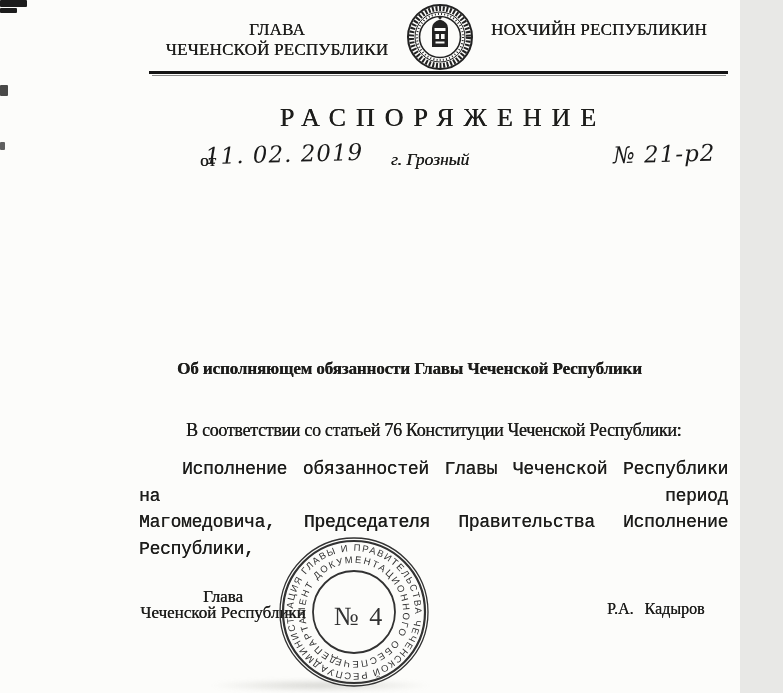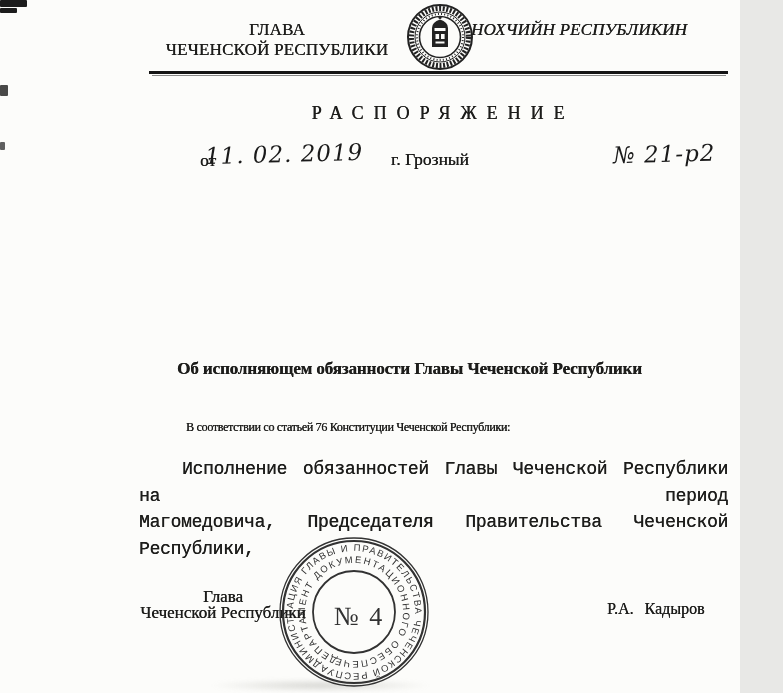--- a/index.html
+++ b/index.html
@@ -8,38 +8,38 @@
     background:#fcfcfa; color:#1d1d1b;
     font-family:"Liberation Serif", serif;
   }
   [data-name]{box-sizing:border-box;}
   .scan-mark{position:absolute;background:#1c1c1c;border-radius:1px;}
   
   .org{position:absolute; top:20px; width:240px; text-align:center;
        font-size:17px; line-height:20px; letter-spacing:.2px;
        text-shadow:.3px 0 0 currentColor;}
   .org-left{left:157px;}
-  .org-right{left:466px; width:226px;font-style:italic;}
+  .org-right{left:486px; width:226px;}
   .emblem{position:absolute; left:405px; top:2px;}
   .rule{position:absolute; left:149px; top:71px; width:579px; height:3px; background:#141414;}
   .rule-echo{position:absolute; left:152px; top:75px; width:574px; height:1px; background:#3a3a3a; opacity:.6;}
   
   .doc-type{position:absolute; left:248px; top:103px; width:380px; padding-left:10px;
-    text-align:center; font-size:18px; letter-spacing:10px;
+    text-align:center; font-size:26px; letter-spacing:10px;
     text-shadow:.35px 0 0 currentColor; white-space:nowrap;}
   
   .printed{position:absolute; font-size:17.5px; text-shadow:.3px 0 0 currentColor; white-space:nowrap;}
   .handwritten{position:absolute; font-family:"DejaVu Serif", serif; font-style:italic;
     font-size:23px; letter-spacing:1px; color:#1a1a1a; transform:rotate(-1.5deg);
     white-space:nowrap;}
   
   .subject{position:absolute; left:0; top:359px; width:783px; padding-left:36px;
     text-align:center; font-weight:bold; font-size:17px; letter-spacing:-.1px;
     text-shadow:.3px 0 0 currentColor; white-space:nowrap;}
-  .lead{position:absolute; left:186px; top:420px; font-size:12px; letter-spacing:-.3px;
+  .lead{position:absolute; left:186px; top:420px; font-size:18px; letter-spacing:-.3px;
     text-shadow:.3px 0 0 currentColor; white-space:nowrap;}
   .body-block{position:absolute; left:139px; top:456px; width:589px;
     font-size:18px; letter-spacing:-.3px; line-height:26.5px;
     text-shadow:.3px 0 0 currentColor;font-family:Liberation Mono, monospace;}
   .jline{text-align:justify; text-align-last:justify;}
   .indent{text-indent:43px;}
   .faded{opacity:.5;}
   
   .sig-left{position:absolute; left:97px; top:589px; width:252px; text-align:center;
     font-size:17px; line-height:15.5px; text-shadow:.3px 0 0 currentColor;}
@@ -86,30 +86,30 @@
     <div data-name="issuer-chechen-line1">НОХЧИЙН РЕСПУБЛИКИН</div>
   </div>
 
   <div class="rule" data-name="letterhead-divider"></div>
   <div class="rule-echo" data-name="letterhead-divider-echo"></div>
 
   <div class="doc-type" data-name="document-type-title">РАСПОРЯЖЕНИЕ</div>
 
   <div class="printed" style="left:177px; top:150px;margin-left:23px;" data-name="date-label">от</div>
   <div class="handwritten" style="left:205px; top:141px;" data-name="handwritten-date">11. 02. 2019</div>
-  <div class="printed" style="left:391px; top:149px;" data-name="place-name">г. Грозный</div>
+  <div class="printed" style="left:391px; top:149px;font-style:italic;" data-name="place-name">г. Грозный</div>
   <div class="handwritten" style="left:613px; top:141px;" data-name="handwritten-document-number">№ 21-р2</div>
 
   <div class="subject" data-name="document-subject">Об исполняющем обязанности Главы Чеченской Республики</div>
 
   <div class="lead" data-name="lead-paragraph">В соответствии со статьей 76 Конституции Чеченской Республики:</div>
 
   <div class="body-block" data-name="body-paragraph">
     <div class="jline indent" data-name="body-line">Исполнение обязанностей Главы Чеченской Республики на период</div>
-    <div class="jline" data-name="body-line">Магомедовича, Председателя Правительства Чеченской Республики,</div>
+    <div class="jline" data-name="body-line">Магомедовича, Председателя Правительства Исполнение Республики,</div>
   </div>
 
   <div class="sig-left" data-name="signatory-position">
     <div data-name="signatory-position-line1">Глава</div>
     <div data-name="signatory-position-line2">Чеченской Республики</div>
   </div>
   <div class="sig-name" data-name="signatory-name">Р.А. Кадыров</div>
 
   <svg class="stamp" viewBox="0 0 160 160" data-name="official-stamp">
     <defs>

